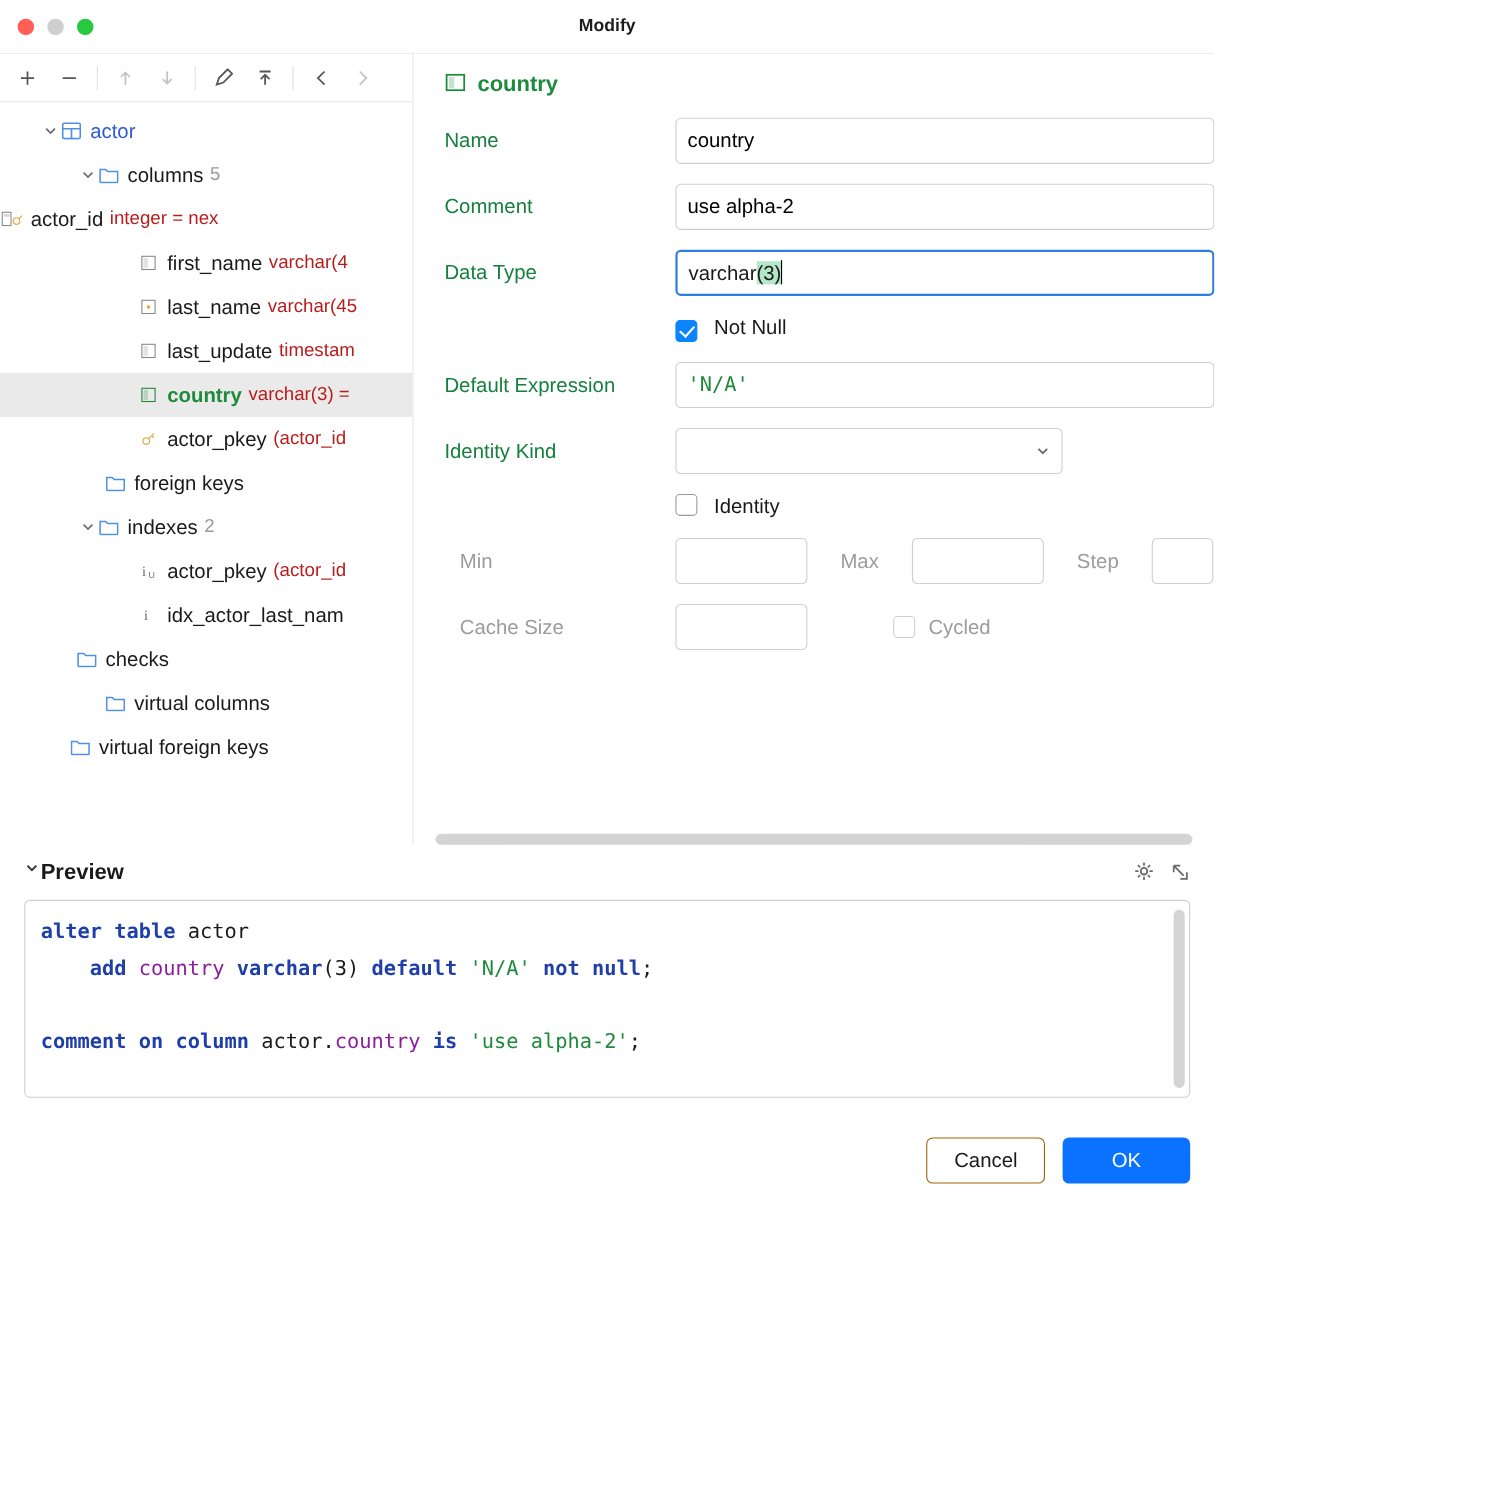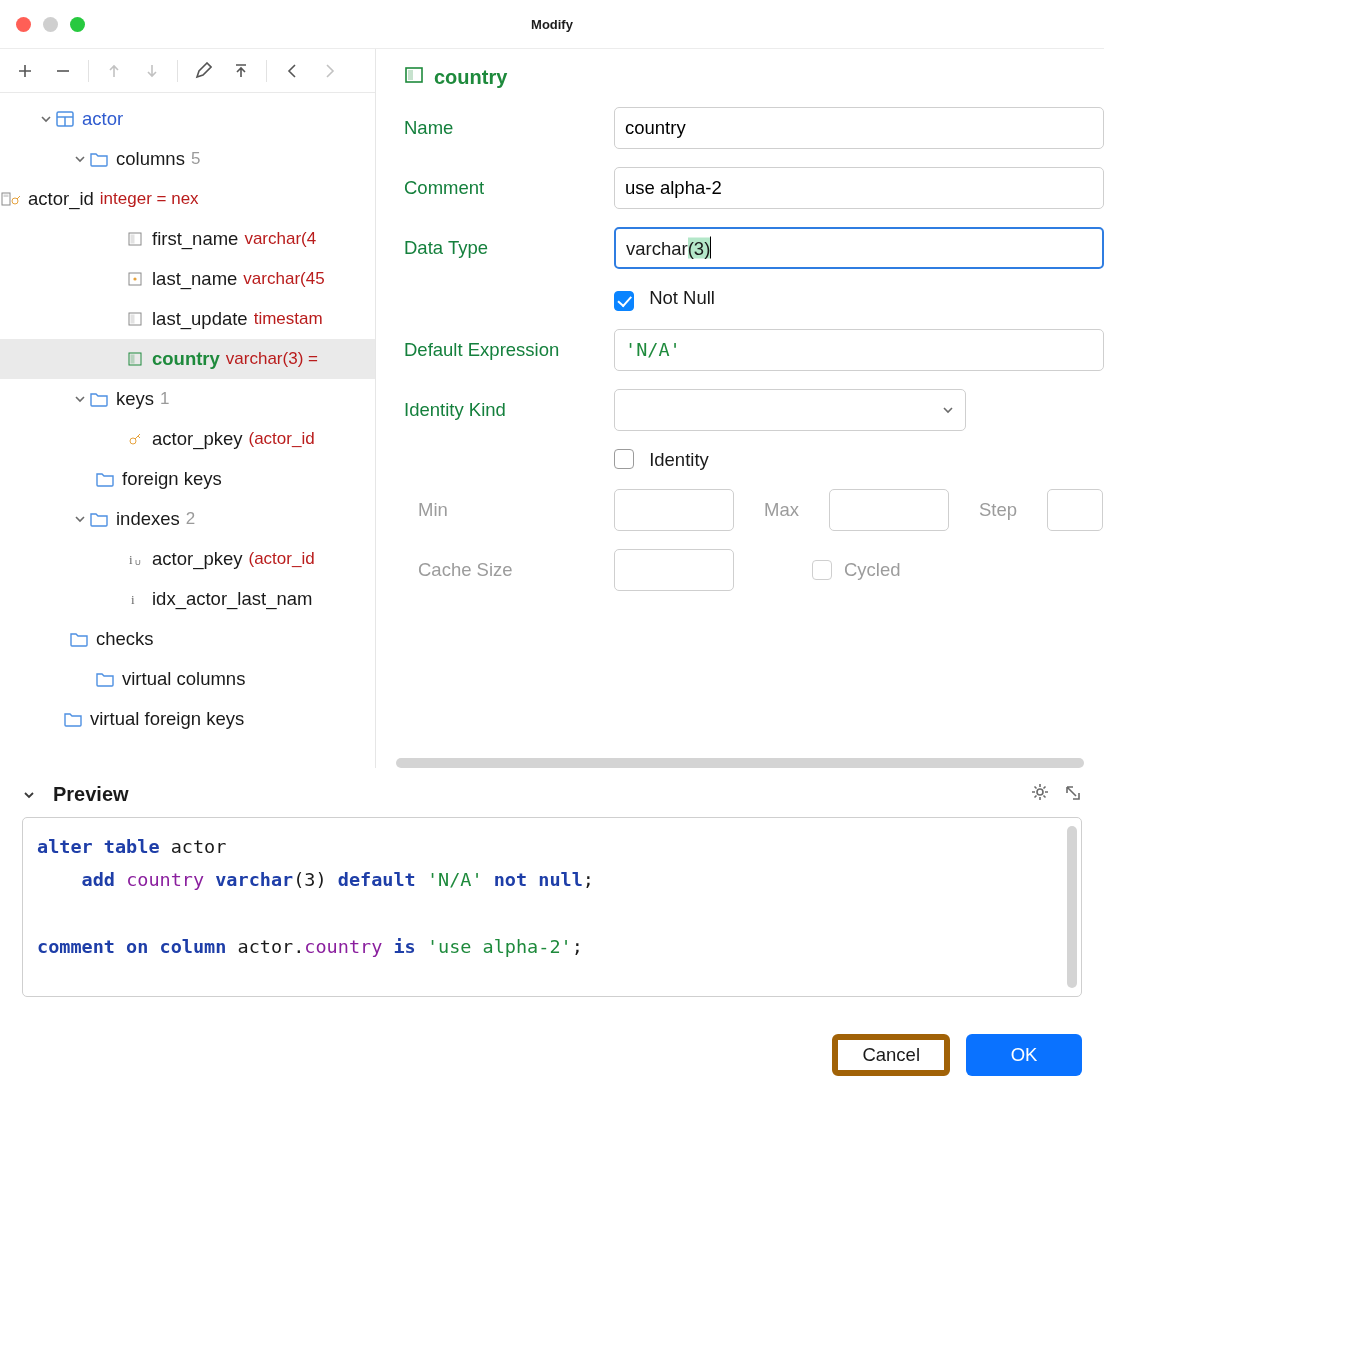--- a/index.html
+++ b/index.html
@@ -21,21 +21,21 @@
     position: relative;
     padding-left: 16px;
   }
   .traffic { display: flex; gap: 12px; }
   .dot { width: 15px; height: 15px; border-radius: 50%; }
   .dot.red   { background: #ff5f56; }
   .dot.amber { background: #cfcfcf; }
   .dot.green { background: #27c93f; }
   .titlebar-title {
     position: absolute; left: 0; right: 0; text-align: center;
-    font-weight: 600; font-size: 13px; color: #1c1c1c;
+    font-weight: 600; font-size: 16px; color: #1c1c1c;
   }
 
   .main-split {
     display: flex;
     height: 720px;
     border-top: 1px solid #ececec;
   }
 
   
   .left-pane {
@@ -112,39 +112,39 @@
     position:absolute; left:12px; top:50%; transform:translateY(-50%);
     font-size:18.5px; font-family:inherit; pointer-events:none;
     white-space: pre;
   }
   .hl { background:#b4e7c9; }
 
   .code-green { color:#1e8a3c; font-family: ui-monospace, Menlo, Consolas, monospace; }
 
   
   .preview-section { padding: 14px 22px 0 22px; }
-  .preview-header { display:flex; align-items:center; gap:17px; font-weight:600; font-size:20px; margin-bottom:10px; }
+  .preview-header { display:flex; gap:1px; font-weight:600; font-size:20px; margin-bottom:10px; }
   .preview-tools { margin-left:auto; display:flex; gap:12px; color:#6b6b6b; }
   .sql-box {
     border:1px solid #cfcfcf; border-radius:5px;
     padding: 12px 14px;
     font-family: ui-monospace, Menlo, Consolas, monospace;
     font-size: 18.5px; line-height: 1.8;
     height: 180px; position: relative;
     white-space: pre;
   }
   .sql-box .kw { color:#1e3ea8; font-weight:600; }
   .sql-box .id { color:#8a1f9e; }
   .sql-box .str{ color:#1e8a3c; }
   .sql-scroll { position:absolute; right:4px; top:8px; bottom:8px; width:10px; background:#d4d4d4; border-radius:5px; }
 
   
   .footer { position:absolute; right:22px; bottom:18px; display:flex; gap:16px; }
   .btn { height:42px; padding:0 24px; border-radius:6px; font-size:18.5px; display:inline-flex; align-items:center; justify-content:center; }
-  .btn-secondary { border:6px solid #a16207; background:#fff; }
+  .btn-secondary { border:1px solid #a16207; background:#fff; }
   .btn-primary { background:#0a72ff; color:#fff; border:none; font-weight:400; min-width:116px; }
 </style>
 </head>
 <body>
 
 <div class="titlebar">
   <div class="traffic">
     <div class="dot red"></div>
     <div class="dot amber"></div>
     <div class="dot green"></div>
@@ -280,34 +280,20 @@
         <span class="tree-icon">
             <svg width="16" height="16" viewBox="0 0 16 16">
               <rect x="2" y="2" width="12" height="12" stroke="#1e8a3c" fill="none"></rect>
               <rect x="3.5" y="3.5" width="4" height="9" fill="#1e8a3c" opacity=".25"></rect>
             </svg>
           </span>
         <span class="label green-bold">country</span>
         <span class="meta">varchar(3) =</span>
       </div>
 
-      <div class="tree-row" style="padding-left:72px">
-        <span class="chev">
-            <svg width="12" height="12" viewBox="0 0 12 12">
-              <path d="M2 4l4 4 4-4" stroke="#6b6b6b" stroke-width="1.6" fill="none"></path>
-            </svg>
-          </span>
-        <span class="tree-icon folder-icon">
-            <svg width="18" height="16" viewBox="0 0 18 16">
-              <path d="M1 3h5l2 2h9v9a1 1 0 0 1-1 1H2a1 1 0 0 1-1-1V3z" stroke="#4e90e2" stroke-width="1.4" fill="none"></path>
-            </svg>
-          </span>
-        <span class="label">keys</span>
-        <span class="count">1</span>
-      </div>
       <div class="tree-row" style="padding-left:124px">
         <span class="tree-icon">
             <svg width="16" height="16" viewBox="0 0 16 16">
               <circle cx="6" cy="10" r="3" stroke="#e6a23c" fill="none"></circle>
               <path d="M8 8l5-5M11 5l2 2" stroke="#e6a23c"></path>
             </svg>
           </span>
         <span class="label">actor_pkey</span>
         <span class="meta">(actor_id</span>
       </div>

